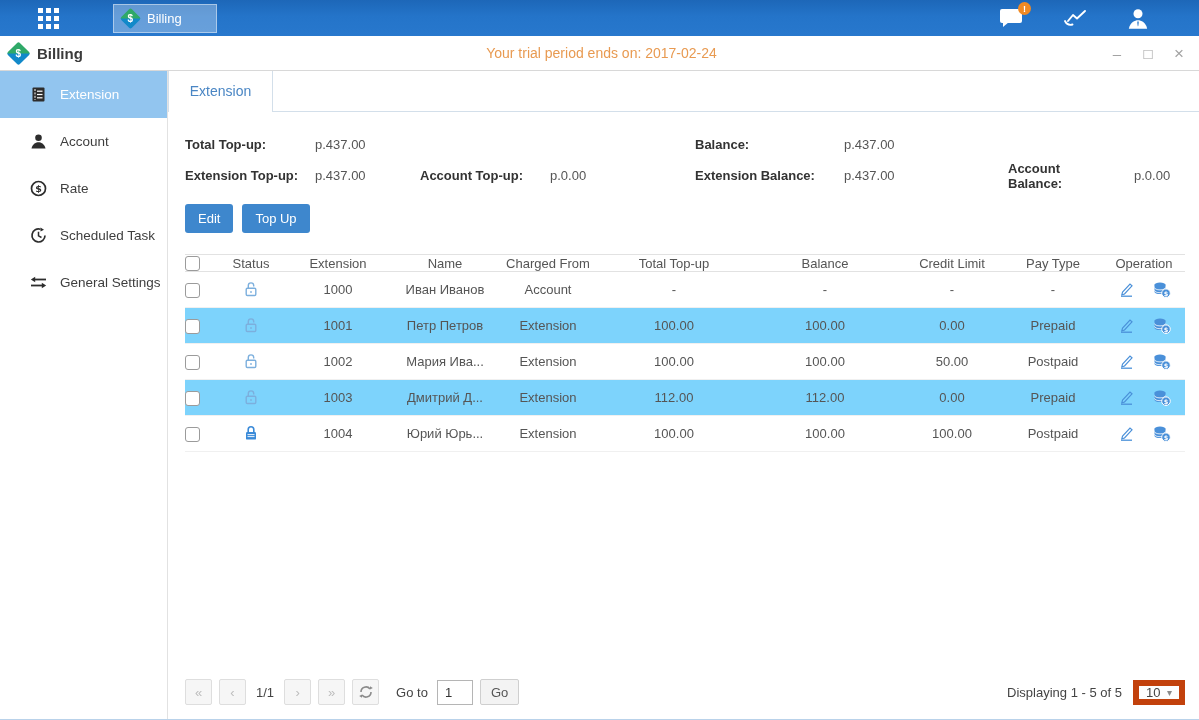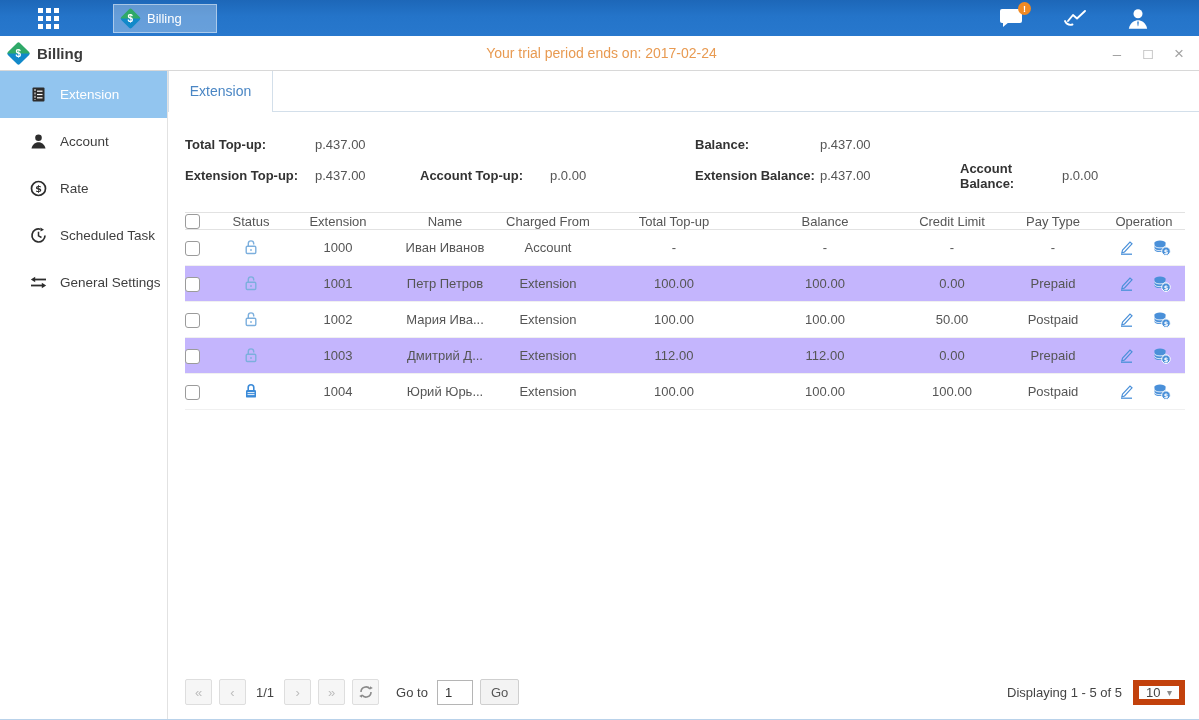--- a/index.html
+++ b/index.html
@@ -39,32 +39,32 @@
   
   .tabrow { height:41px; border-bottom:1px solid #d3dfea; display:flex; flex-shrink:0; }
   .tab { width:105px; text-align:center; line-height:40px; font-size:14px; color:#4a86c4; background:#fff; border-left:1px solid #d3dfea; border-right:1px solid #d3dfea; margin-bottom:-1px; cursor:pointer; }
 
   
   .summary { padding:17px 0 0 17px; font-size:13px; color:#555; }
   .srow { display:flex; align-items:center; height:31px; }
   .srow b { color:#333; }
   .w-l1 { width:130px; } .w-v1 { width:105px; } .w-l2 { width:130px; }
   .sleft { width:510px; display:flex; align-items:center; flex-shrink:0; }
-  .sright { display:flex; align-items:center; }
+  .sright { display:flex; align-items:center;gap:24px; }
   .w-rl1 { width:125px; } .w-rv1 { width:140px; } .w-rl2 { width:102px; }
 
   
   .actions { margin:13px 0 0 17px; display:flex; gap:9px; }
   .btn-blue { background:#3e87cd; color:#fff; border:none; height:29px; padding:0 13px; font-size:13px; font-family:inherit; border-radius:3px; cursor:pointer; }
 
   
   table.ext { margin:21px 14px 0 17px; width:1000px; border-collapse:collapse; font-size:13px; color:#555; table-layout:fixed; }
   table.ext th { height:16px; font-weight:normal; color:#555; border-top:1px solid #e2e2e2; border-bottom:1px solid #e2e2e2; text-align:center; }
   table.ext td { height:35px; text-align:center; border-bottom:1px solid #f0f0f0; overflow:hidden; white-space:nowrap; }
-  table.ext tr.alt td { background:#c4b5fd; }
+  table.ext tr.alt td { background:#7dd3fc; }
   .cb { display:inline-block; width:15px; height:15px; border:1.5px solid #9b9b9b; border-radius:3px; background:#fff; vertical-align:middle; cursor:pointer; }
   .lock svg { vertical-align:middle; }
   .ops { display:flex; align-items:center; justify-content:center; gap:18px; height:35px; }
   .op-icon { cursor:pointer; display:flex; }
 
   
   .pagebar { margin-top:auto; flex-shrink:0; display:flex; align-items:center; padding:0 14px 14px 17px; font-size:13px; color:#444; }
   .pg-btn { width:27px; height:26px; background:#f6f6f6; border:1px solid #dedede; border-radius:2px; color:#bdbdbd; font-size:13px; display:flex; align-items:center; justify-content:center; margin-right:7px; cursor:pointer; }
   .page-ind { margin:0 10px 0 3px; }
   .pg-refresh { color:#8b8b8b; }
@@ -207,20 +207,24 @@
           </div>
           <div class="sright">
             <b class="w-rl1">Extension Balance:</b>
             <span class="w-rv1">p.437.00</span>
             <b class="w-rl2">Account Balance:</b>
             <span>p.0.00</span>
           </div>
         </div>
       </div>
 
+      <div class="actions">
+        <button class="btn-blue">Edit</button>
+        <button class="btn-blue">Top Up</button>
+      </div>
 
       <table class="ext">
         <colgroup>
           <col style="width:34px">
             <col style="width:64px">
             <col style="width:110px">
             <col style="width:104px">
             <col style="width:102px">
           <col style="width:150px">
             <col style="width:152px">

